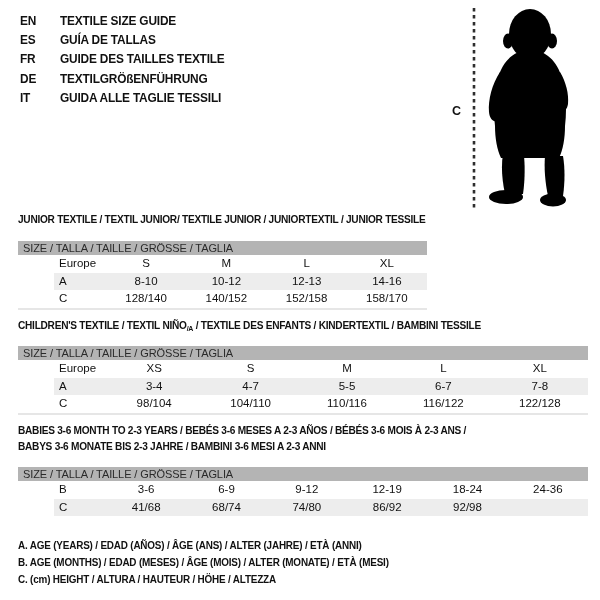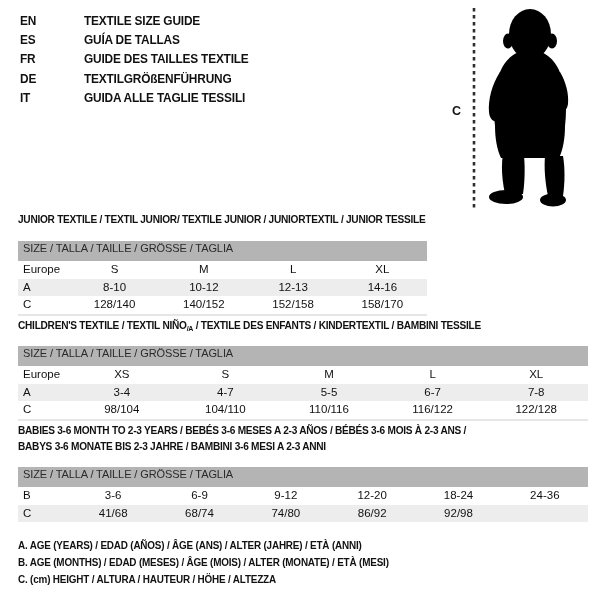--- a/index.html
+++ b/index.html
@@ -7,21 +7,21 @@
     width: 600px; height: 600px;
     position: relative;
     background: #ffffff;
     font-family: "Liberation Sans", sans-serif;
     color: #111111;
     overflow: hidden;
   }
 
   
   .lang-block { position: absolute; left: 20px; top: 11px; }
-  .lang-row { display: flex; height: 19.3px; align-items: center; gap: 24px; }
+  .lang-row { display: flex; height: 19.3px; align-items: center; }
   .lang-code, .lang-label {
     font-weight: bold; font-size: 12.5px; letter-spacing: -0.2px;
     transform: scaleX(0.95); transform-origin: left center; white-space: nowrap;
   }
   .lang-code { width: 40px; flex: 0 0 40px; }
 
   
   .height-line-svg { position: absolute; left: 471px; top: 8px; }
   .height-marker {
     position: absolute; left: 452px; top: 104px;
@@ -35,26 +35,26 @@
     font-weight: bold; font-size: 11.5px; letter-spacing: -0.3px;
     transform: scaleX(0.88); transform-origin: left top; white-space: nowrap;
     line-height: 16px;
   }
   .sub-a { font-size: 8px; vertical-align: -2px; }
 
   
   .size-table { position: absolute; left: 18px; }
   .size-table.with-bottom { border-bottom: 2px solid #e6e6e6; }
   .size-bar {
-    height: 20px; line-height: 14px;
+    height: 14px; line-height: 14px;
     background: var(--header-bar, #b4b4b4);
     color: #2a2a2a; font-size: 11px; padding-left: 5px;
     letter-spacing: -0.1px; white-space: nowrap; overflow: hidden;
   }
-  .trow { display: grid; height: 17.5px; line-height: 17.5px; font-size: 11.5px; }
+  .trow { display: grid; height: 17.5px; line-height: 17.5px; font-size: 11.5px; margin-left: 36px; }
   .trow.alt { background: var(--row-alt, #ededed); }
   .cols4 { grid-template-columns: 52px repeat(4, 1fr); }
   .cols5 { grid-template-columns: 52px repeat(5, 1fr); }
   .cols6 { grid-template-columns: 52px repeat(6, 1fr); }
   .cell { text-align: center; white-space: nowrap; }
   .cell.label { text-align: left; padding-left: 5px; }
 
   
   .notes { position: absolute; left: 18px; top: 537px; }
   .note-line {
@@ -169,21 +169,21 @@
 <div class="section-title" style="top:422px">BABIES 3-6 MONTH TO 2-3 YEARS / BEBÉS 3-6 MESES A 2-3 AÑOS / BÉBÉS 3-6 MOIS À 2-3 ANS /</div>
 <div class="section-title" style="top:438px">BABYS 3-6 MONATE BIS 2-3 JAHRE / BAMBINI 3-6 MESI A 2-3 ANNI</div>
 
 <div class="size-table" style="top:467px; width:570px">
   <div class="size-bar">SIZE / TALLA / TAILLE / GRÖSSE / TAGLIA</div>
   <div class="trow cols6">
     <div class="cell label">B</div>
     <div class="cell">3-6</div>
     <div class="cell">6-9</div>
     <div class="cell">9-12</div>
-    <div class="cell">12-20</div>
+    <div class="cell">12-19</div>
     <div class="cell">18-24</div>
     <div class="cell">24-36</div>
   </div>
   <div class="trow cols6 alt">
     <div class="cell label">C</div>
     <div class="cell">41/68</div>
     <div class="cell">68/74</div>
     <div class="cell">74/80</div>
     <div class="cell">86/92</div>
     <div class="cell">92/98</div>

